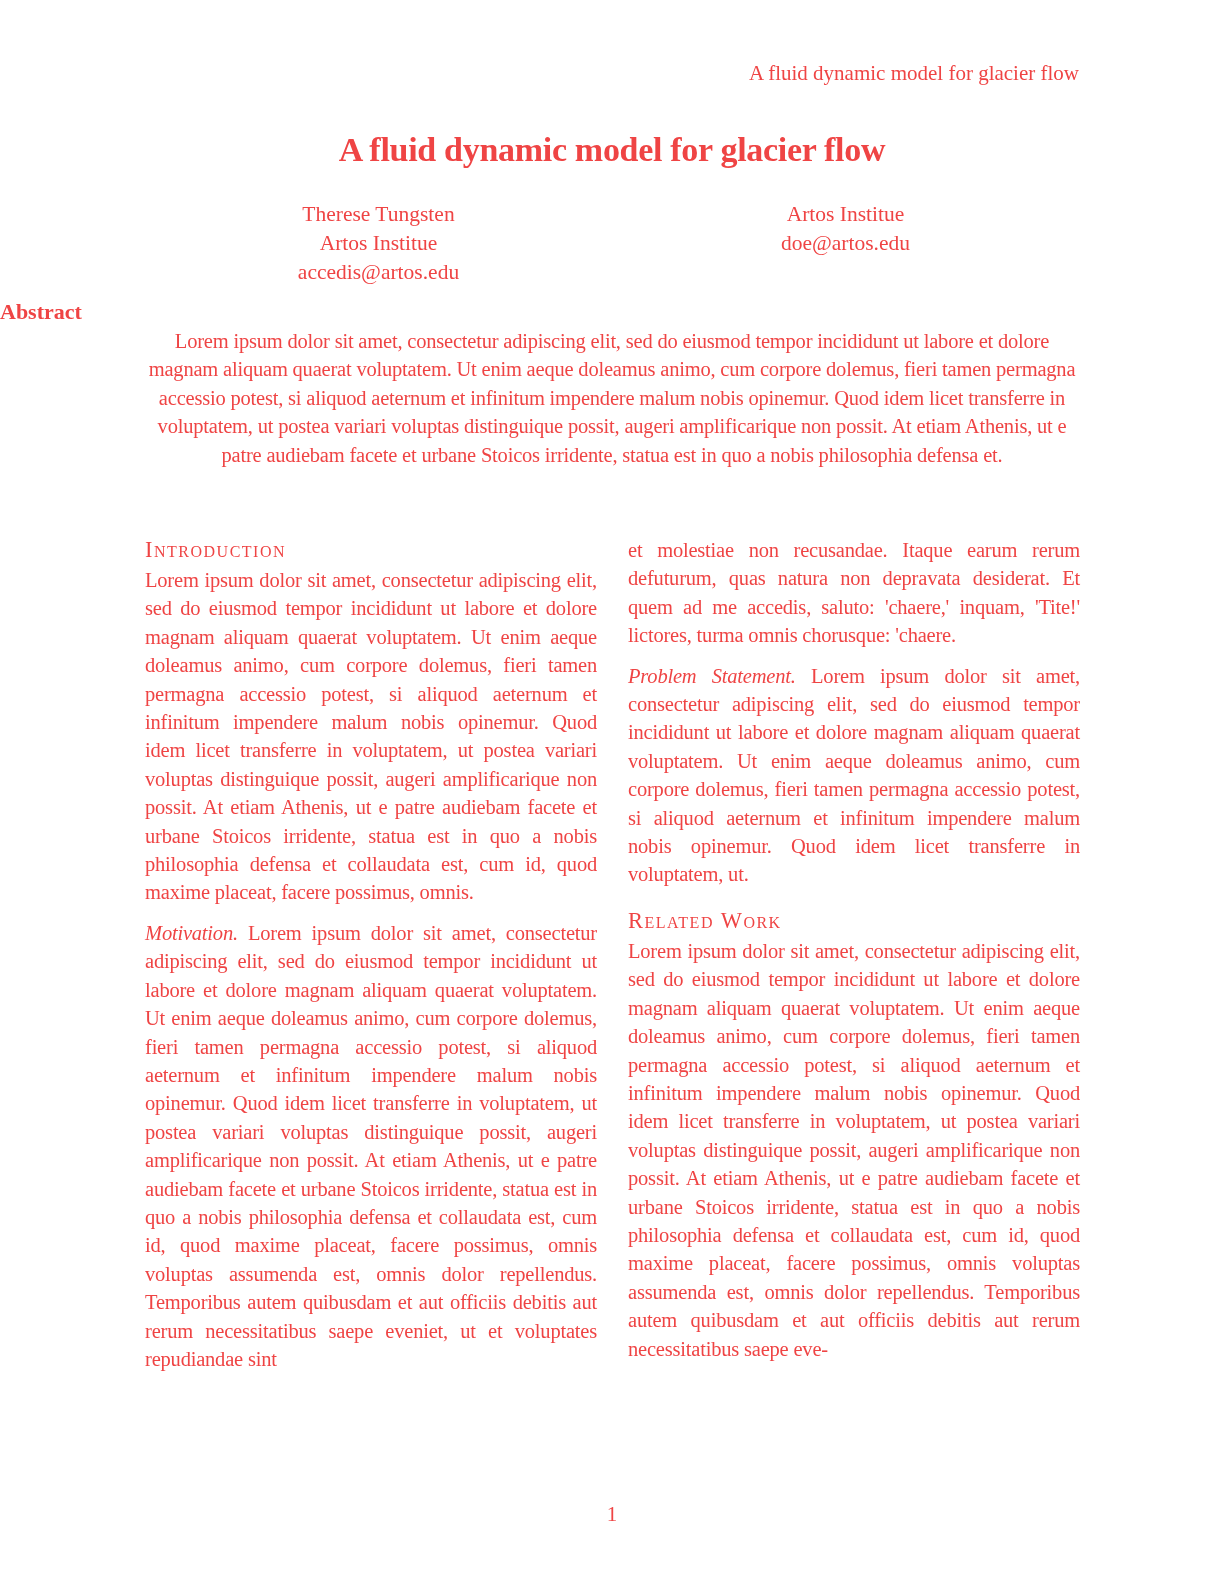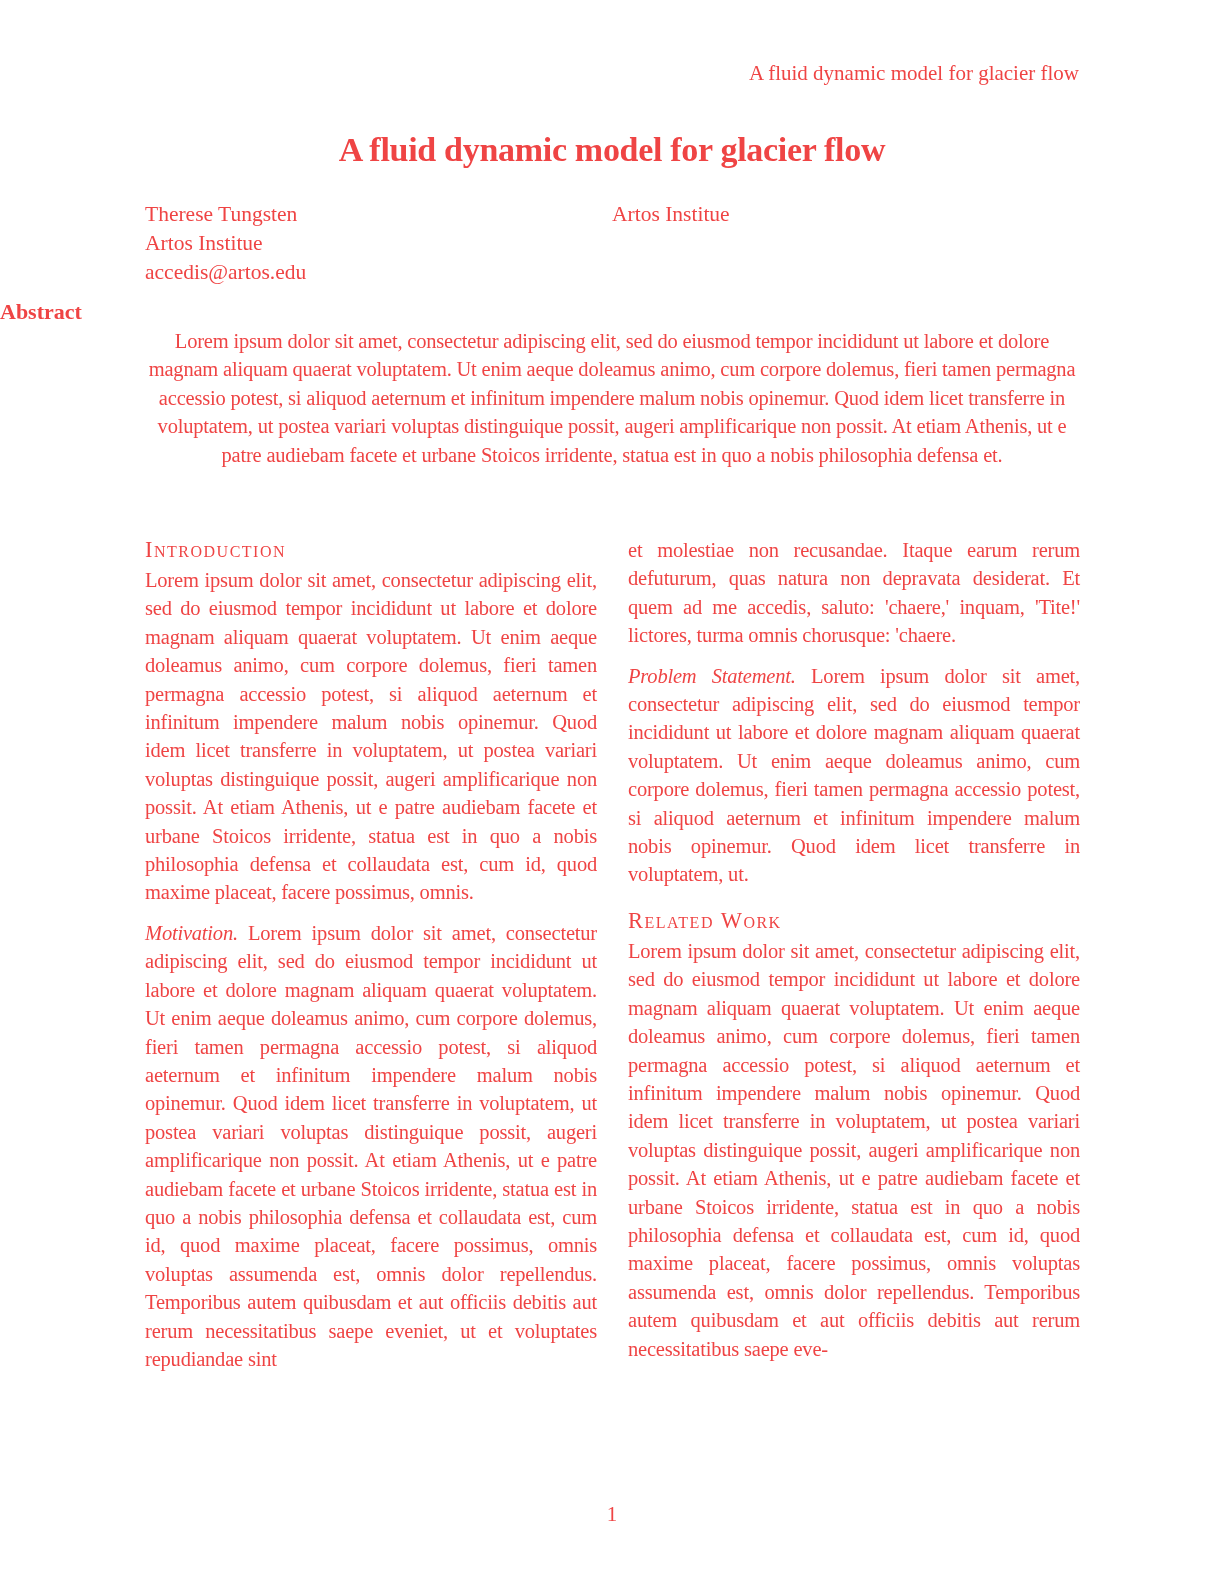--- a/index.html
+++ b/index.html
@@ -38,20 +38,21 @@
   }
   .authors {
     position: absolute;
     top: 200px;
     left: 145px;
     width: 934px;
     display: flex;
   }
   .author {
     width: 50%;
+    text-align: center;
     font-size: 21.5px;
     line-height: 29px;
   }
   .abstract-heading {
     position: absolute;
     top: 298px;
     left: 0;
     width: 100%;
     font-size: 22px;
     font-weight: bold;
@@ -118,20 +119,21 @@
   <h1 class="title">A fluid dynamic model for glacier flow</h1>
 
   <div class="authors">
     <div class="author">
       <div>Therese Tungsten</div>
       <div>Artos Institue</div>
       <div>accedis@artos.edu</div>
     </div>
     <div class="author">
       <div>Artos Institue</div>
+      <div>doe@artos.edu</div>
     </div>
   </div>
 
   <div class="abstract-heading">Abstract</div>
 
   <div class="abstract-text">Lorem ipsum dolor sit amet, consectetur adipiscing elit, sed do eiusmod tempor incididunt ut labore et dolore magnam aliquam quaerat voluptatem. Ut enim aeque doleamus animo, cum corpore dolemus, fieri tamen permagna accessio potest, si aliquod aeternum et infinitum impendere malum nobis opinemur. Quod idem licet transferre in voluptatem, ut postea variari voluptas distinguique possit, augeri amplificarique non possit. At etiam Athenis, ut e patre audiebam facete et urbane Stoicos irridente, statua est in quo a nobis philosophia defensa et.</div>
 
   <div class="col col-left">
     <h2 class="section-heading">Introduction</h2>
     <p class="body-par">Lorem ipsum dolor sit amet, consectetur adipiscing elit, sed do eiusmod tempor incididunt ut labore et dolore magnam aliquam quaerat voluptatem. Ut enim aeque doleamus animo, cum corpore dolemus, fieri tamen permagna accessio potest, si aliquod aeternum et infinitum impendere malum nobis opinemur. Quod idem licet transferre in voluptatem, ut postea variari voluptas distinguique possit, augeri amplificarique non possit. At etiam Athenis, ut e patre audiebam facete et urbane Stoicos irridente, statua est in quo a nobis philosophia defensa et collaudata est, cum id, quod maxime placeat, facere possimus, omnis.</p>

